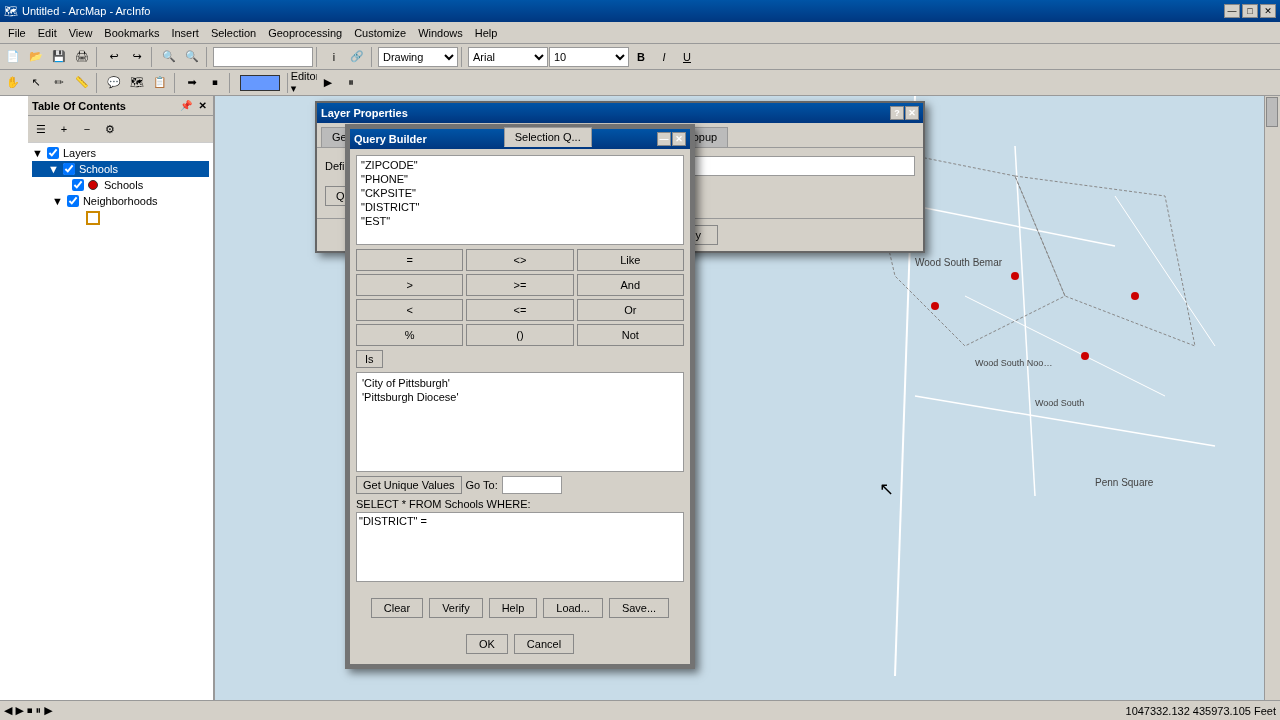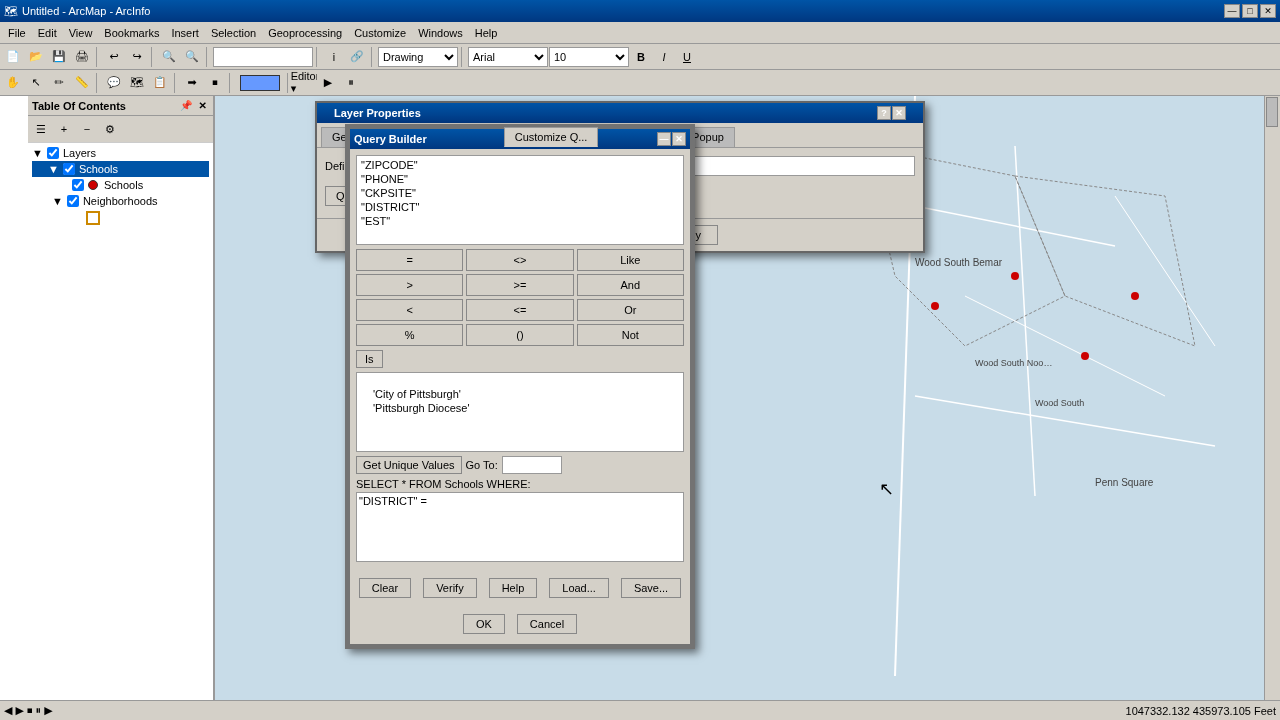--- a/index.html
+++ b/index.html
@@ -163,21 +163,21 @@
       box-shadow: 4px 4px 8px rgba(0,0,0,0.5);
       pointer-events: all;
     }
     .dialog-title {
       background: linear-gradient(to bottom, #0054a6, #003780);
       color: white;
       height: 20px;
       display: flex;
       align-items: center;
       justify-content: space-between;
-      padding: 0 17px;
+      padding: 0 4px;
       font-size: 11px;
       font-weight: bold;
     }
     .dialog-title-btns { display: flex; gap: 1px; }
     .dialog-btn {
       width: 14px; height: 14px;
       background: #d4d0c8;
       border: 1px solid #888;
       display: flex; align-items: center; justify-content: center;
       font-size: 9px; cursor: pointer;
@@ -289,26 +289,26 @@
       cursor: pointer;
       display: flex; align-items: center; justify-content: center;
     }
     .qb-values-row {
       display: flex;
       gap: 4px;
       margin-bottom: 4px;
     }
     .qb-values-list {
       flex: 1;
-      height: 80px;
+      height: 100px;
       background: white;
       border: 1px solid #999;
       overflow-y: scroll;
       font-size: 11px;
-      padding: 14px;
+      padding: 3px;
     }
     .qb-value-item { padding: 1px 2px; cursor: pointer; }
     .qb-row { display: flex; gap: 4px; align-items: center; margin-bottom: 4px; }
     .qb-get-btn, .qb-goto-btn {
       padding: 2px 6px;
       font-size: 11px;
       background: #d4d0c8;
       border: 1px solid #888;
       cursor: pointer;
     }
@@ -321,21 +321,21 @@
       background: white;
       border: 1px solid #999;
       font-size: 11px;
       padding: 2px;
       overflow-y: scroll;
       margin-bottom: 4px;
     }
     .qb-footer {
       display: flex;
       justify-content: center;
-      gap: 12px;
+      gap: 6px;
       padding: 4px 0;
       margin-top: 12px;
     }
     .qb-footer-btn {
       padding: 3px 12px;
       font-size: 11px;
       background: #d4d0c8;
       border: 1px solid #888;
       cursor: pointer;
     }
@@ -539,21 +539,21 @@
         <span>Layer Properties</span>
         <div class="dialog-title-btns">
           <div class="dialog-btn">?</div>
           <div class="dialog-btn">✕</div>
         </div>
       </div>
       <div class="dialog-tabs">
         <div class="dialog-tab">General</div>
         <div class="dialog-tab">Source</div>
         <div class="dialog-tab">Selec...</div>
-        <div class="dialog-tab active">Customize Q...</div>
+        <div class="dialog-tab active">Selection Q...</div>
         <div class="dialog-tab">Time</div>
         <div class="dialog-tab">HTML Popup</div>
       </div>
       <div class="dialog-content">
         <div class="def-query-row">
           <span class="def-query-label">Definition Query:</span>
           <input class="def-query-field" type="text" style="">
         </div>
         <div style="display:flex;justify-content:flex-start;padding:4px 0;">
           <button class="query-builder-btn">Query Builder...</button>

